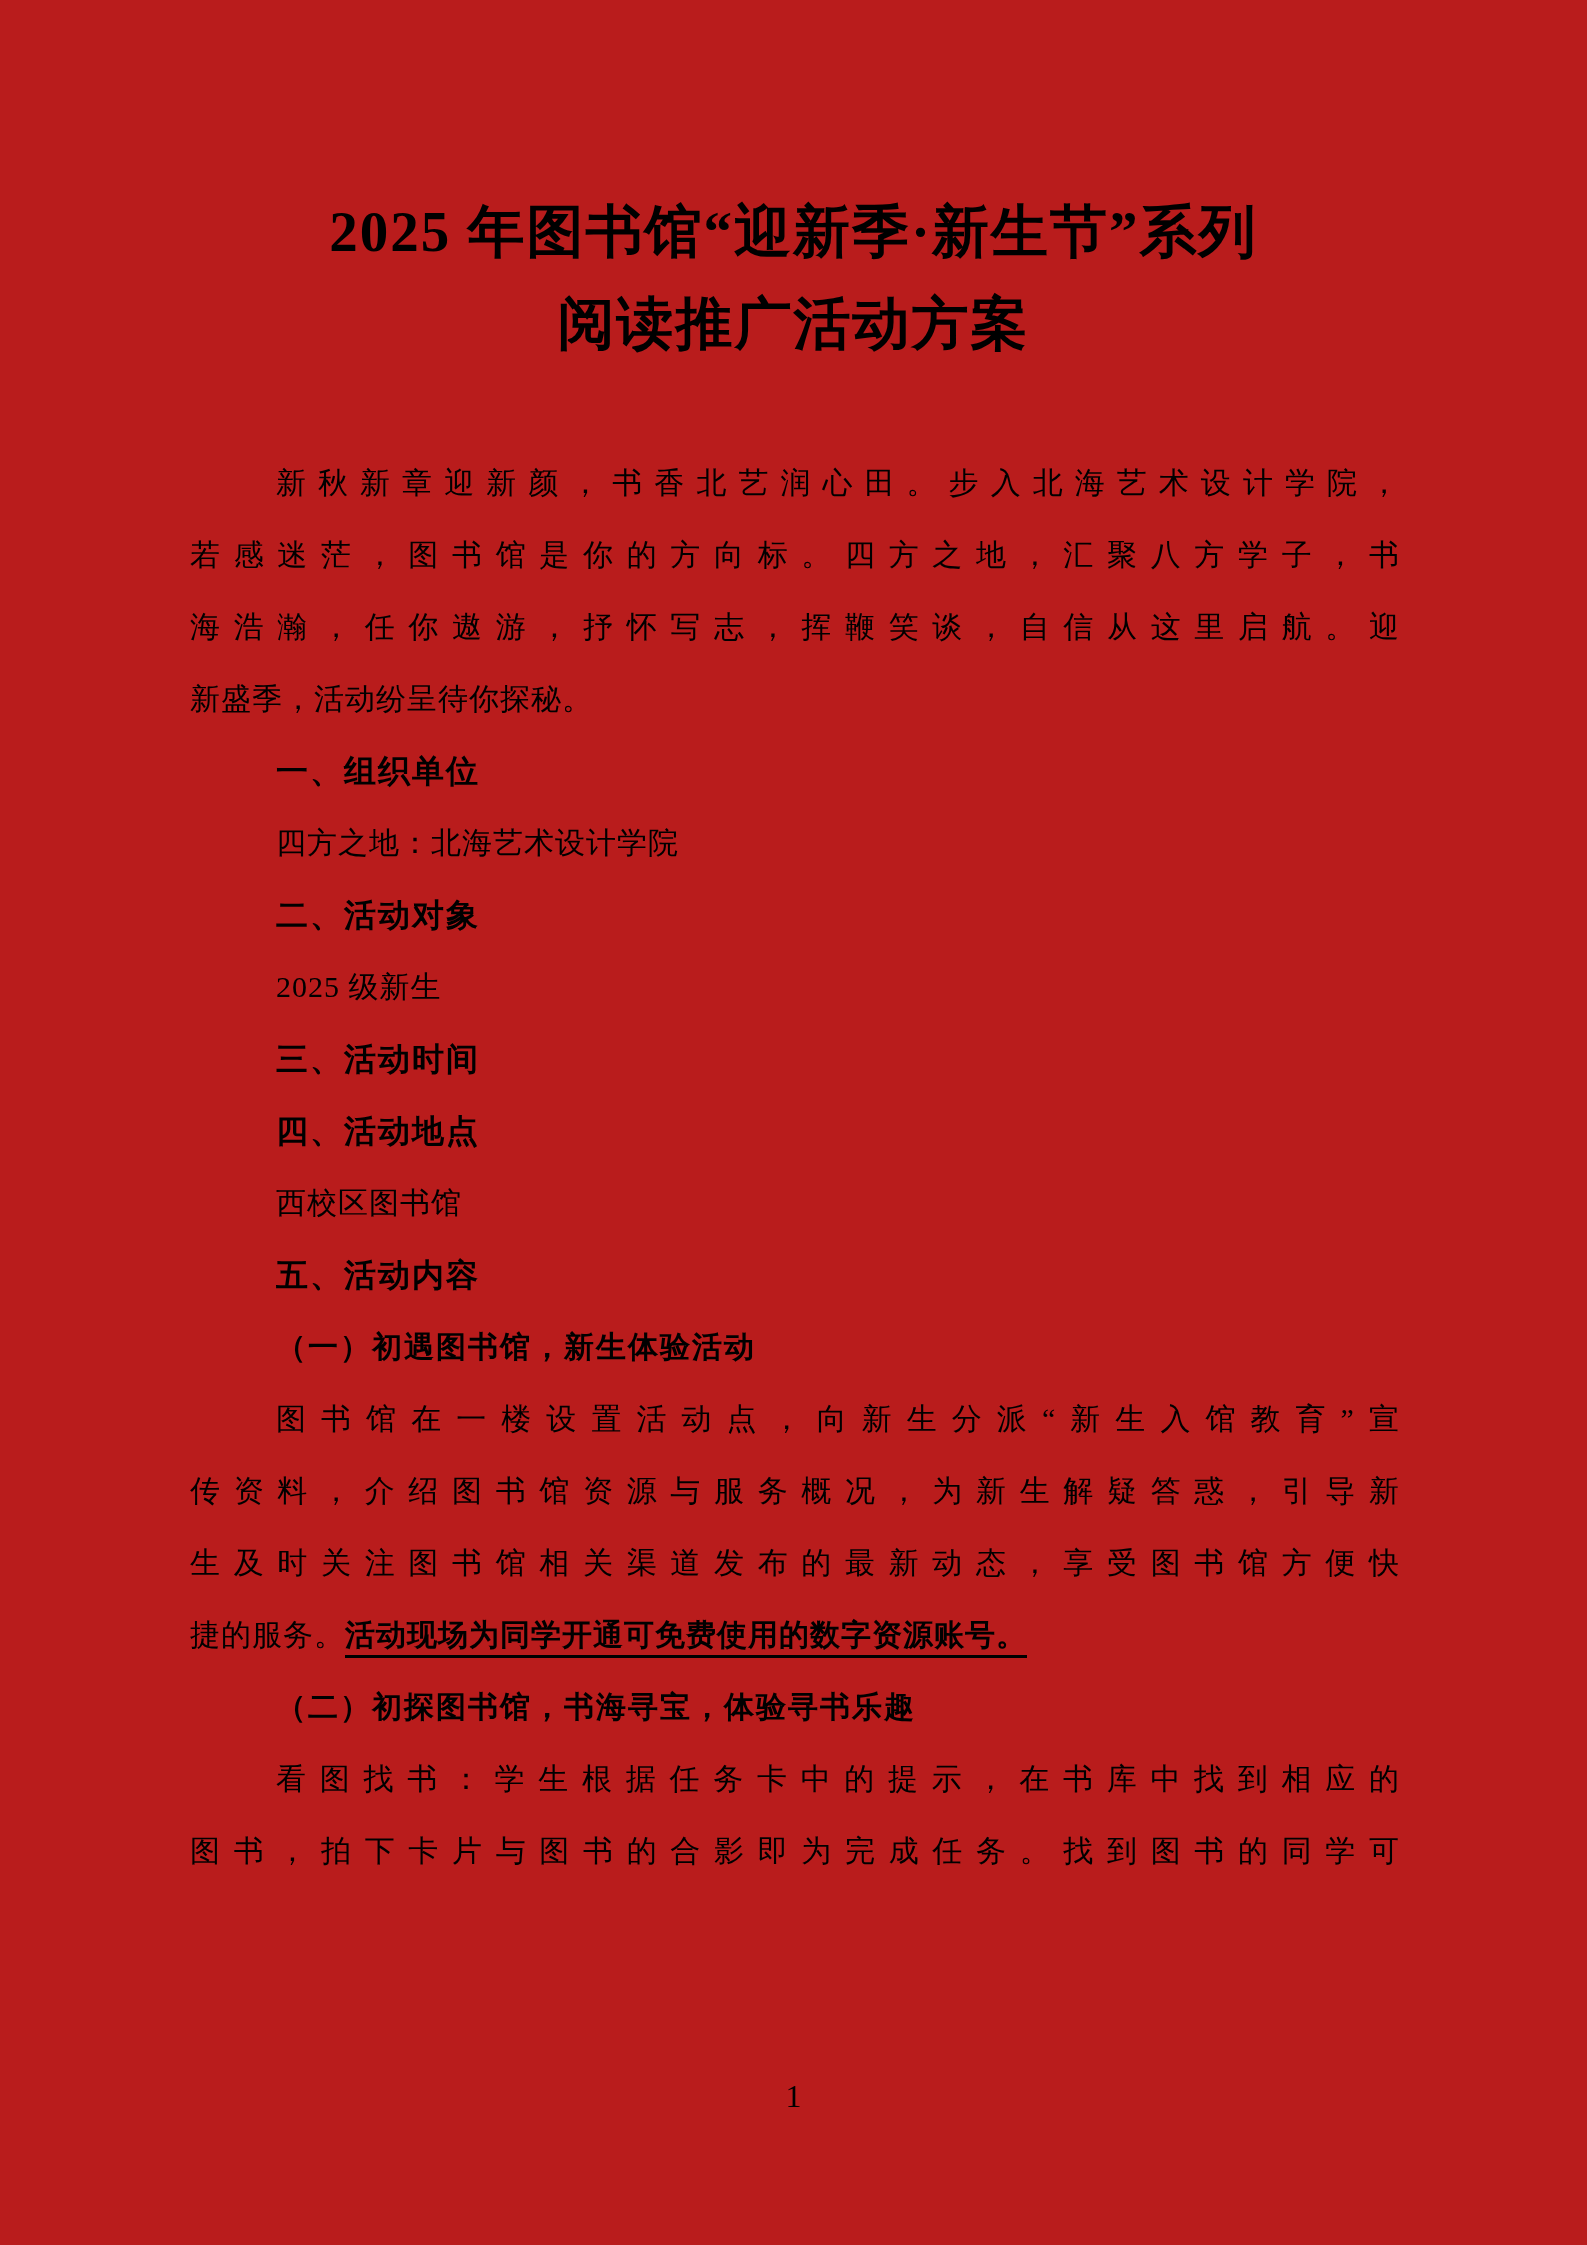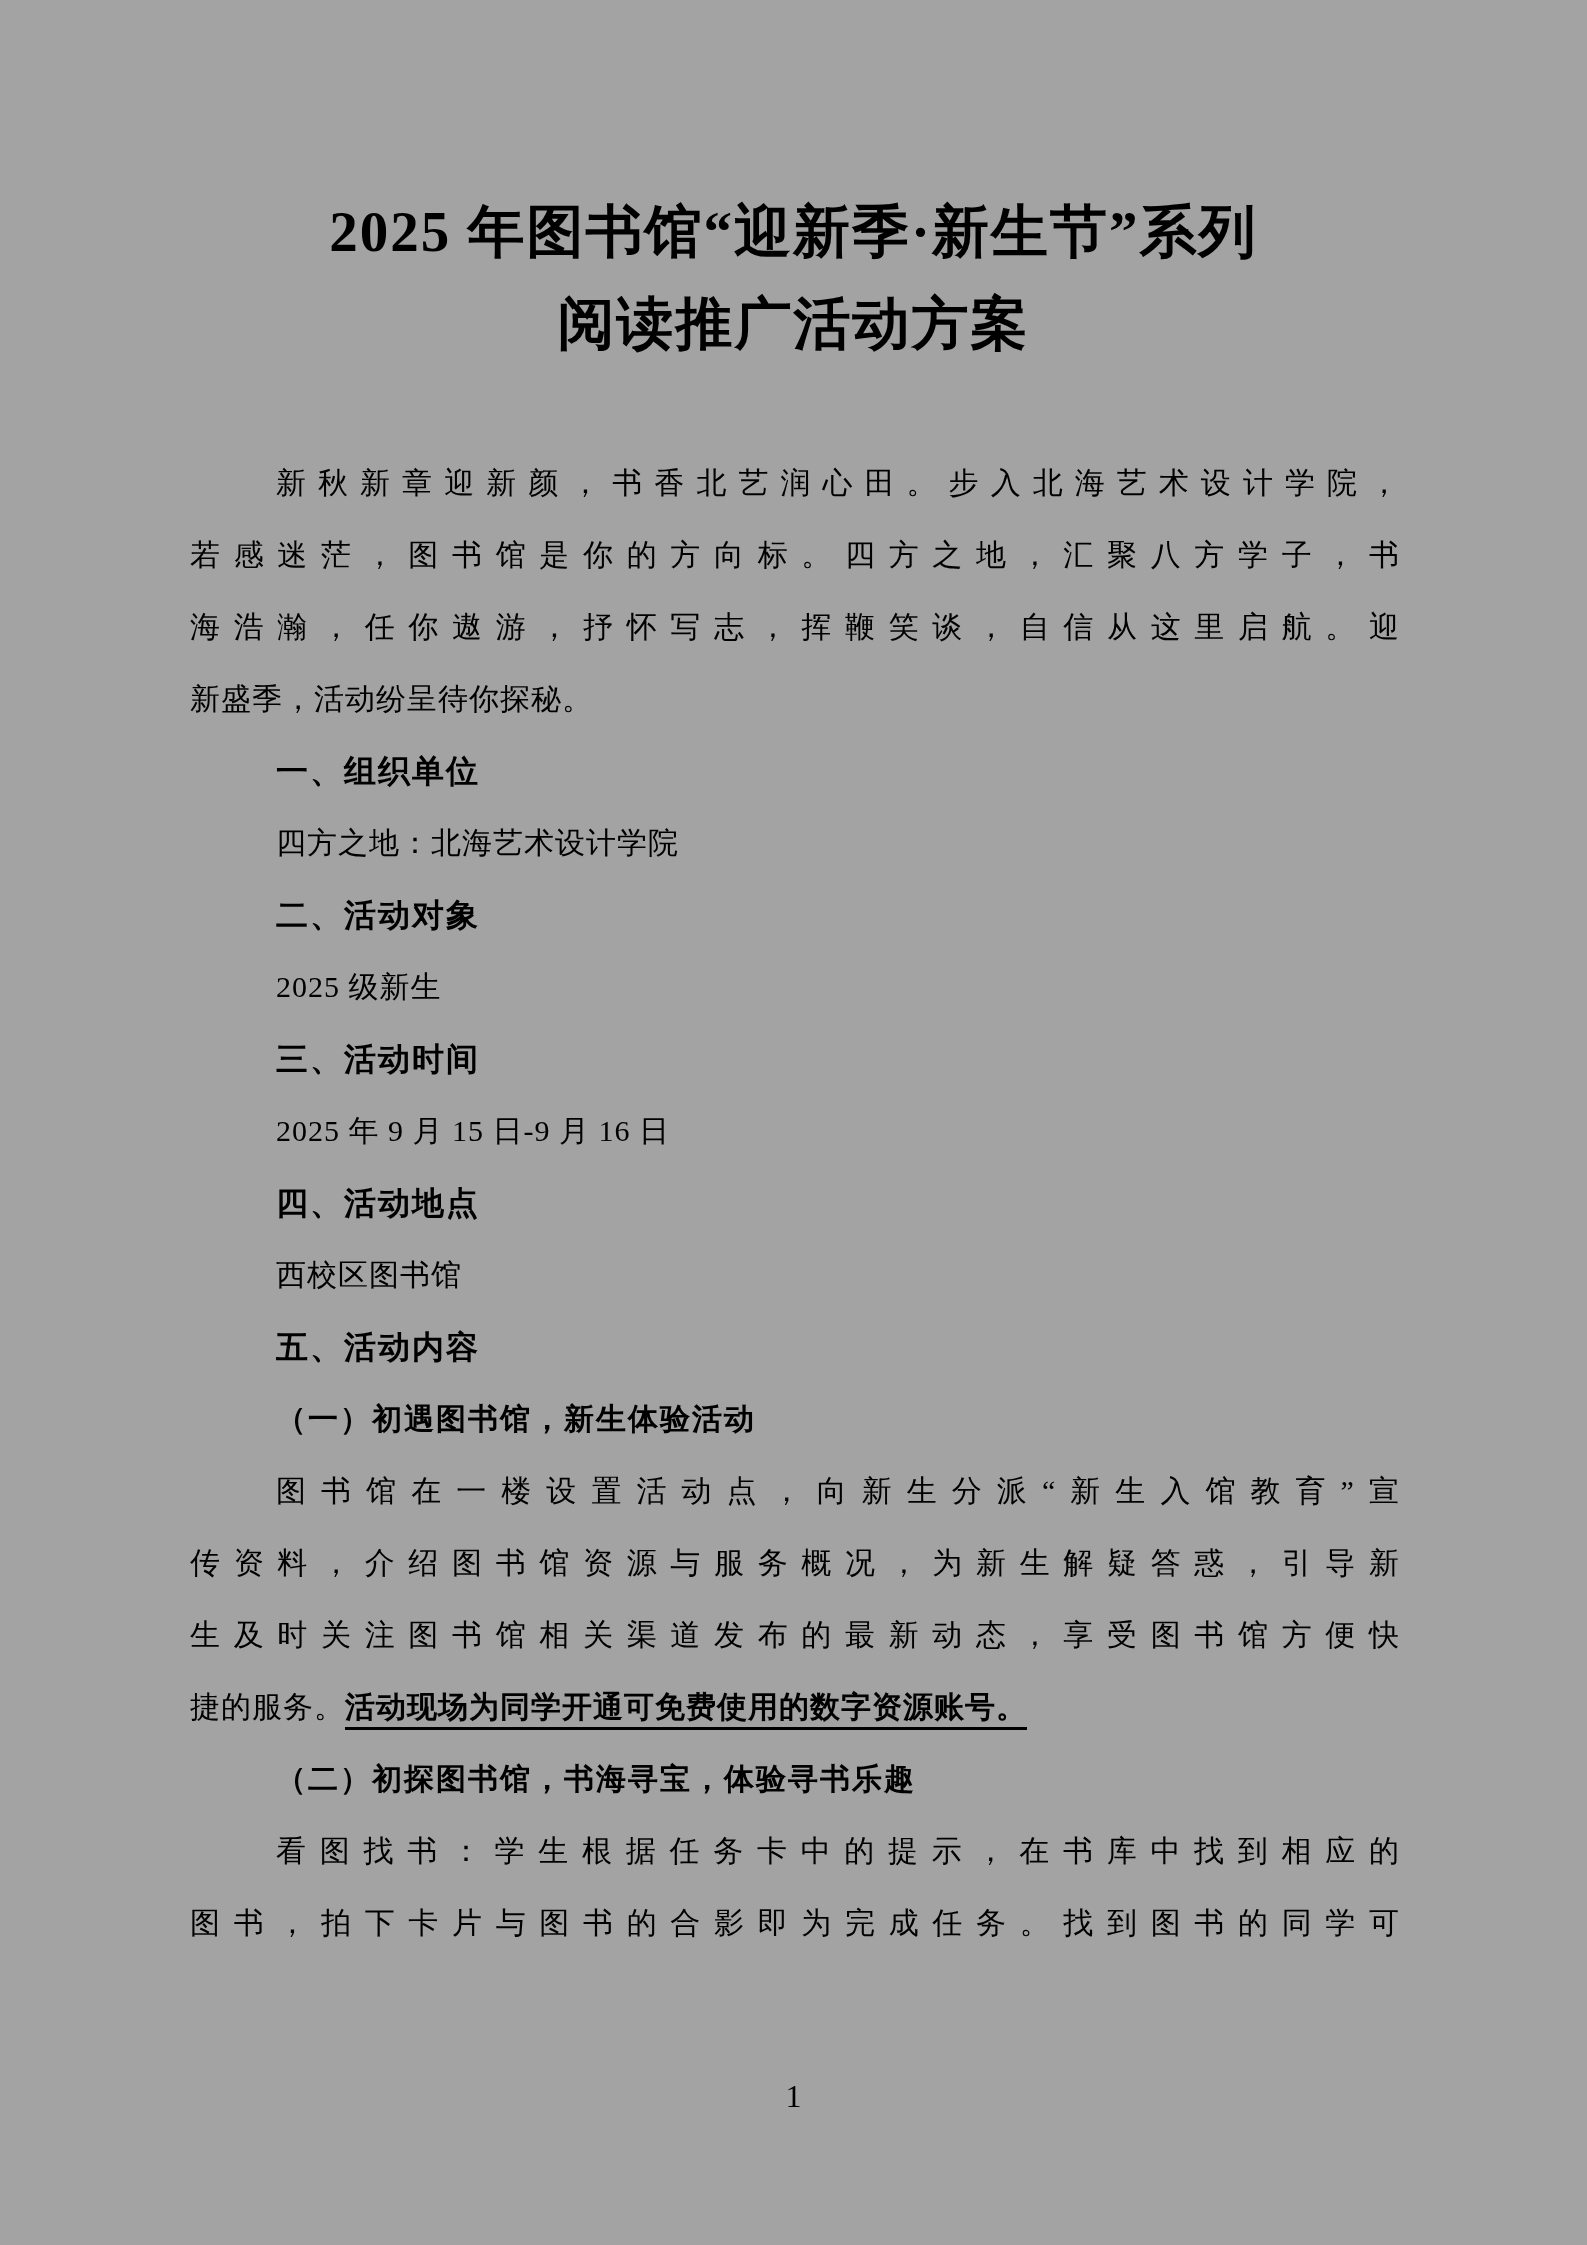--- a/index.html
+++ b/index.html
@@ -4,21 +4,21 @@
 <style>
   html, body {
     margin: 0;
     padding: 0;
     background: #ffffff;
   }
   .page {
     position: relative;
     width: 1587px;
     height: 2245px;
-    background: #a3a3a3;
+    background: #b91c1c;
     color: #000000;
     overflow: hidden;
     font-family: "Liberation Serif", serif;
   }
   
   .title-block {
     position: absolute;
     left: 150px;
     right: 150px;
     top: 186px;
@@ -99,21 +99,20 @@
     <div class="ln fill">海浩瀚，任你遨游，抒怀写志，挥鞭笑谈，自信从这里启航。迎</div>
     <div class="ln">新盛季，活动纷呈待你探秘。</div>
 
     <div class="ln ind hd">一、组织单位</div>
     <div class="ln ind">四方之地：北海艺术设计学院</div>
 
     <div class="ln ind hd">二、活动对象</div>
     <div class="ln ind">2025 级新生</div>
 
     <div class="ln ind hd">三、活动时间</div>
-    <div class="ln ind">2025 年 9 月 15 日-9 月 16 日</div>
 
     <div class="ln ind hd">四、活动地点</div>
     <div class="ln ind">西校区图书馆</div>
 
     <div class="ln ind hd">五、活动内容</div>
 
     <div class="ln ind sub">（一）初遇图书馆，新生体验活动</div>
     <div class="ln ind fill">图书馆在一楼设置活动点，向新生分派“新生入馆教育”宣</div>
     <div class="ln fill">传资料，介绍图书馆资源与服务概况，为新生解疑答惑，引导新</div>
     <div class="ln fill">生及时关注图书馆相关渠道发布的最新动态，享受图书馆方便快</div>

